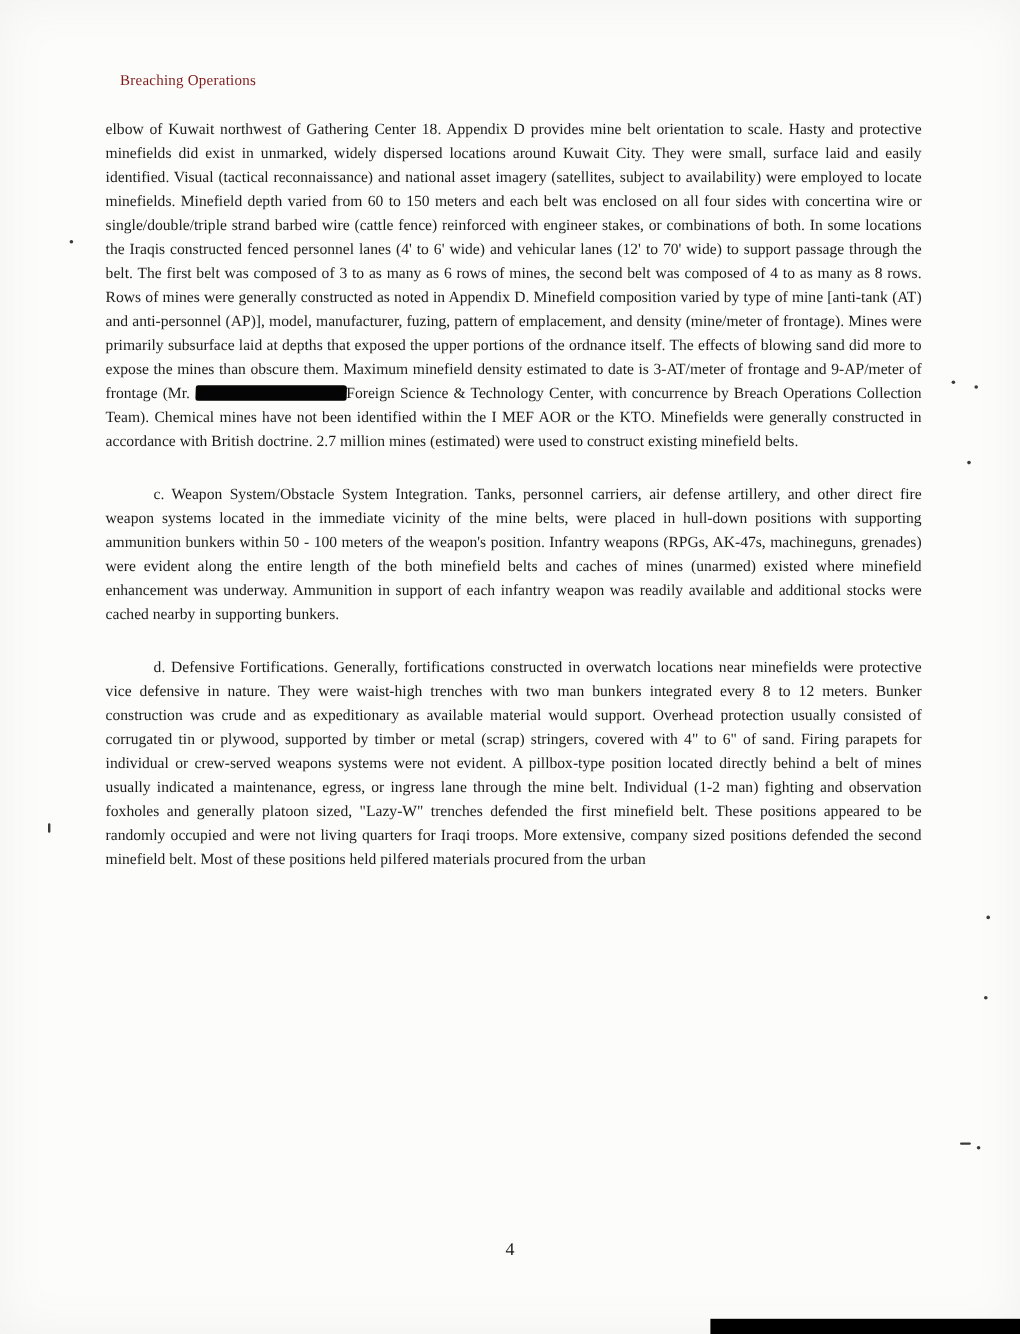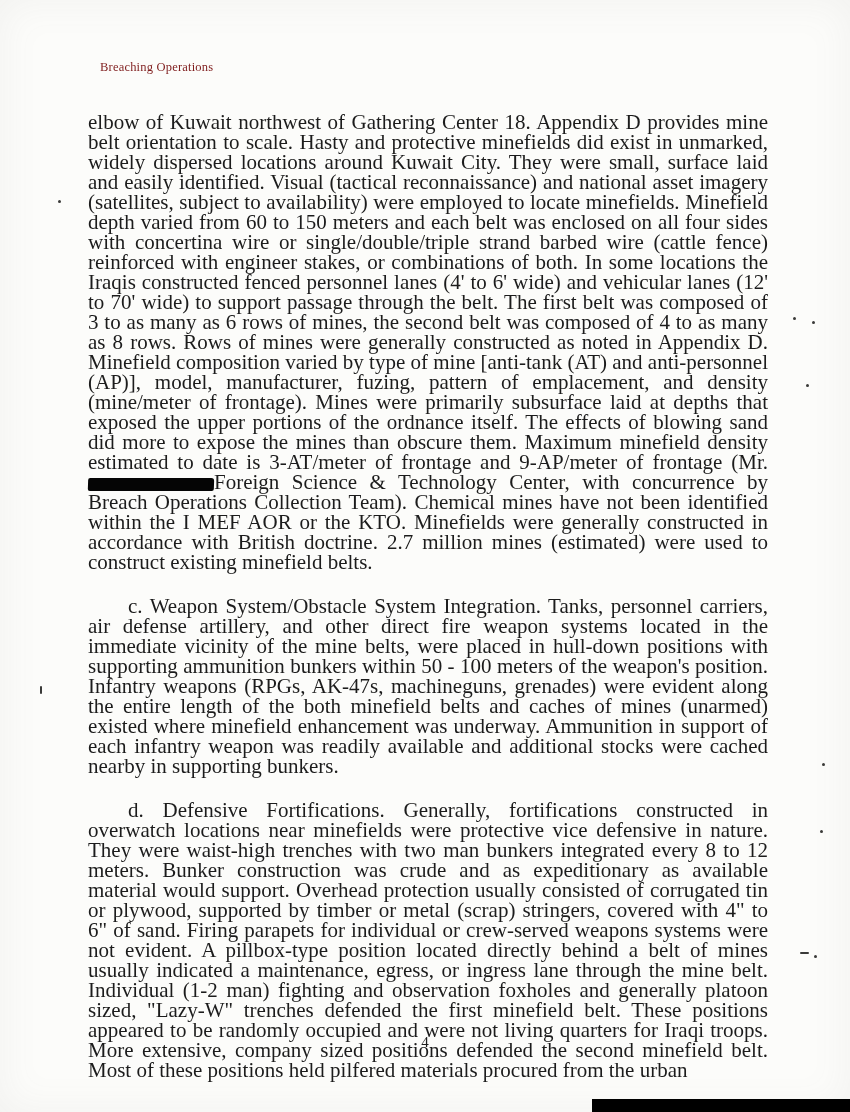--- a/index.html
+++ b/index.html
@@ -23,23 +23,23 @@
     left: 88px;
     top: 60px;
     font-size: 12.5px;
     letter-spacing: 0.2px;
     color: #7f1d1d;
     margin-left: 12px;
   }
   .doc-body {
     position: absolute;
     left: 88px;
-    top: 112px;
+    top: 98px;
     width: 680px;
-    font-size: 21px;
+    font-size: 13px;
     line-height: 20px;
     text-align: justify;
   }
   .para {
     margin: 0 0 24px 0;
   }
   .para.indent {
     text-indent: 40px;
   }
   .para-label {

